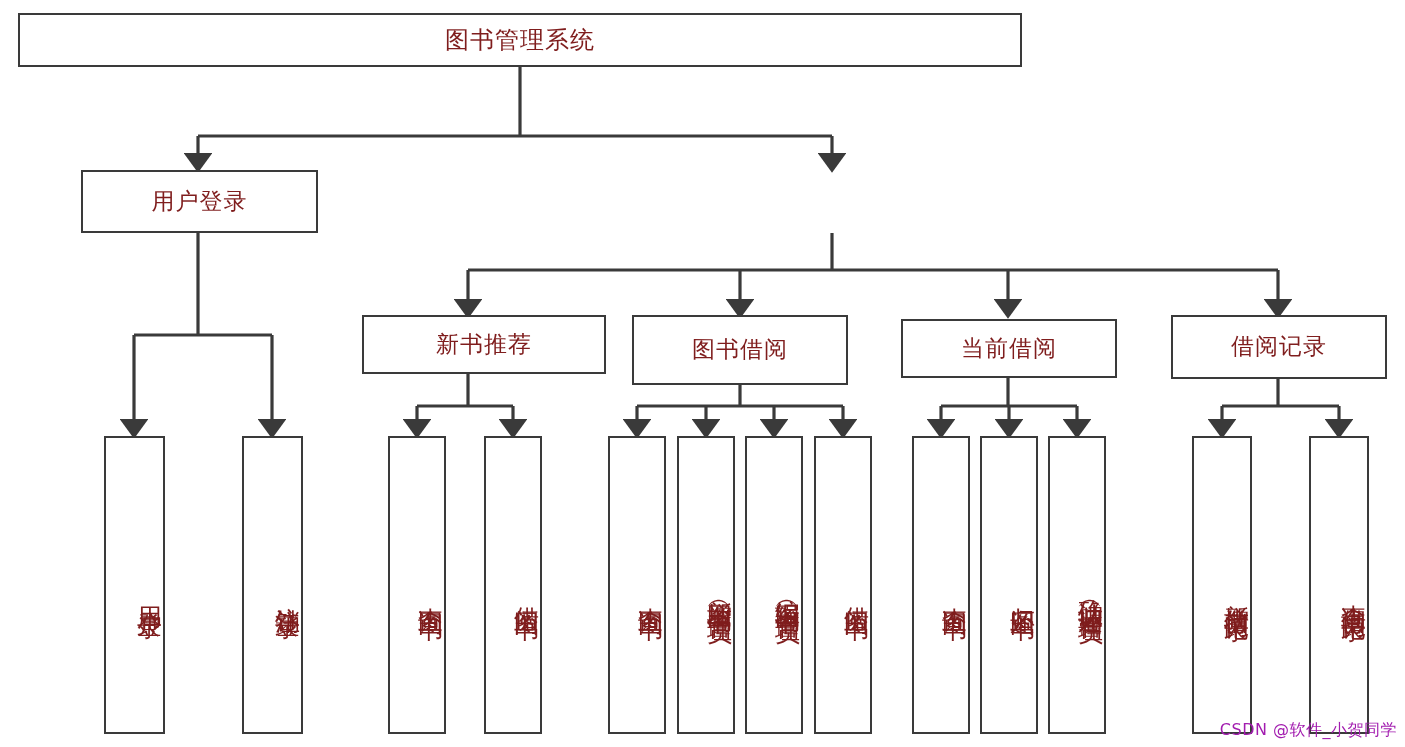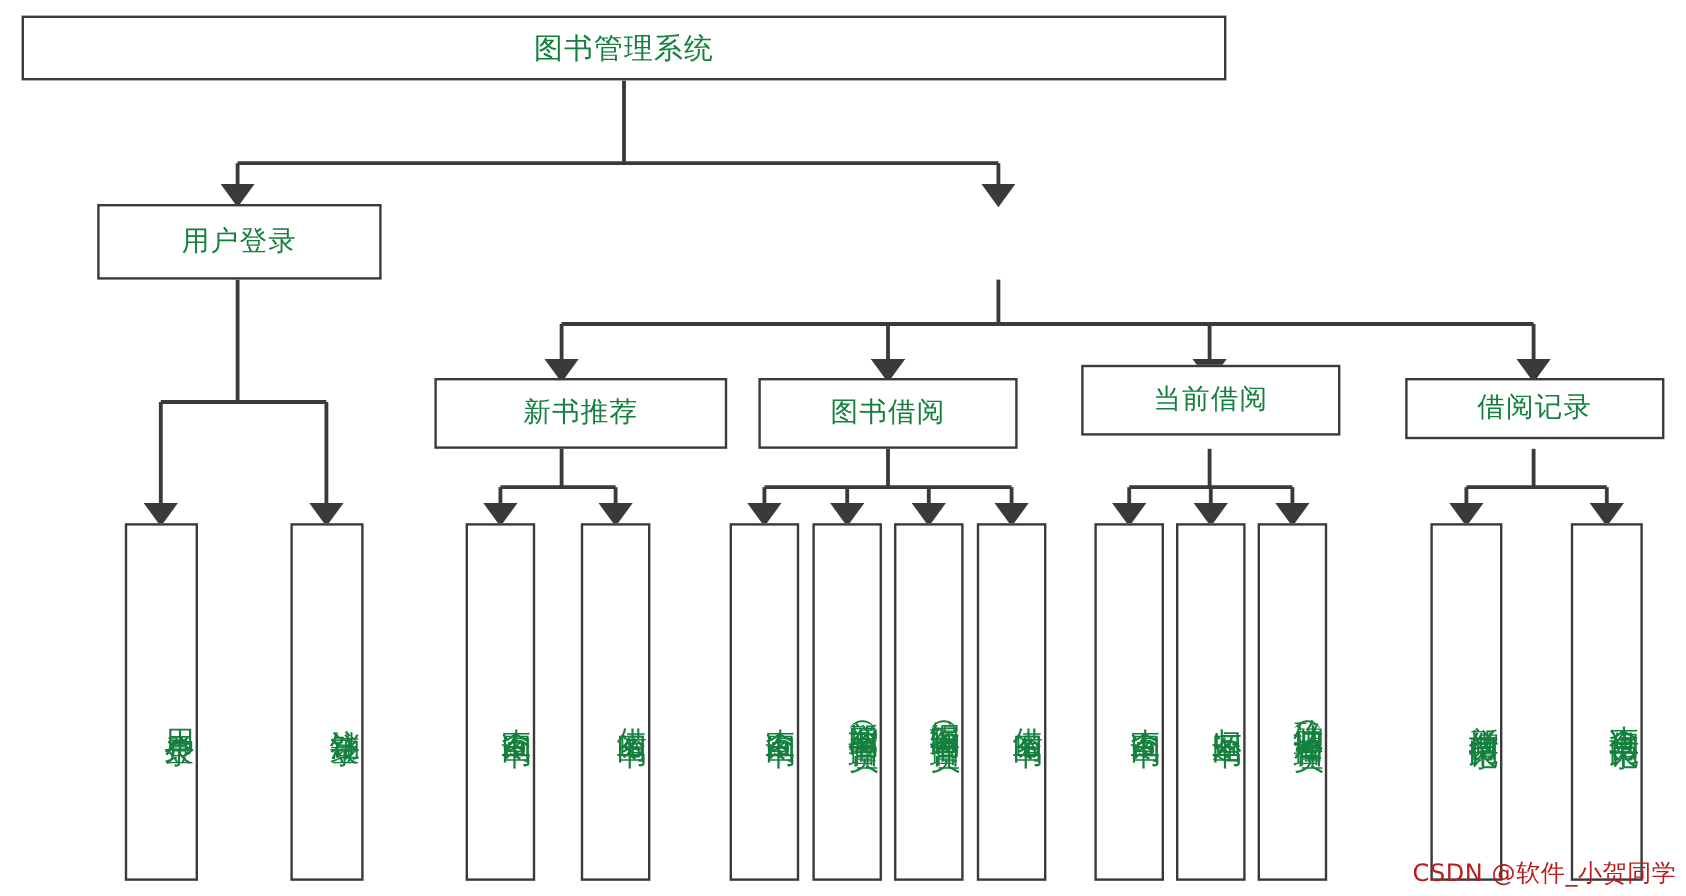--- a/index.html
+++ b/index.html
@@ -26,21 +26,21 @@
     pointer-events: none;
   }
   .node {
     position: absolute;
     box-sizing: border-box;
     background: #ffffff;
     border: 2.5px solid #3a3a3a;
     display: flex;
     align-items: center;
     justify-content: center;
-    color: #15803d;
+    color: #7f1d1d;
   }
   .node.horiz {
     font-size: 23px;
     letter-spacing: 1px;
     line-height: 1.2;
   }
   .node.vert {
     writing-mode: vertical-rl;
     text-orientation: upright;
     font-size: 25px;
@@ -50,22 +50,22 @@
     align-items: flex-start;
     justify-content: center;
   }
   .node.root {
     font-size: 24px;
   }
   .watermark {
     position: absolute;
     right: 8px;
     bottom: 6px;
-    font-size: 20px;
-    color: #b91c1c;
+    font-size: 16px;
+    color: #a21caf;
     letter-spacing: 0.5px;
     white-space: nowrap;
   }
 </style>
 </head>
 <body>
 
 <div id="canvas">
 
   <svg class="edges" viewBox="0 0 1405 747">
@@ -118,25 +118,25 @@
     </g>
   </svg>
 
   <div class="node horiz root" style="left:18px; top:13px; width:1004px; height:54px;">图书管理系统</div>
 
   <div class="node horiz" style="left:81px; top:170px; width:237px; height:63px;">用户登录</div>
 
 
   <div class="node horiz" style="left:362px; top:315px; width:244px; height:59px;">新书推荐</div>
 
-  <div class="node horiz" style="left:632px; top:315px; width:216px; height:59px;">图书借阅</div>
+  <div class="node horiz" style="left:632px; top:315px; width:216px; height:70px;">图书借阅</div>
 
-  <div class="node horiz" style="left:901px; top:304px; width:216px; height:59px;">当前借阅</div>
+  <div class="node horiz" style="left:901px; top:319px; width:216px; height:59px;">当前借阅</div>
 
-  <div class="node horiz" style="left:1171px; top:315px; width:216px; height:51px;">借阅记录</div>
+  <div class="node horiz" style="left:1171px; top:315px; width:216px; height:64px;">借阅记录</div>
 
   <div class="node vert" style="left:104px; top:436px; width:61px; height:298px;">用户登录</div>
 
   <div class="node vert" style="left:242px; top:436px; width:61px; height:298px;">注销登录</div>
 
   <div class="node vert" style="left:388px; top:436px; width:58px; height:298px;">查询图书</div>
 
   <div class="node vert" style="left:484px; top:436px; width:58px; height:298px;">借阅图书</div>
 
   <div class="node vert" style="left:608px; top:436px; width:58px; height:298px;">查询图书</div>

